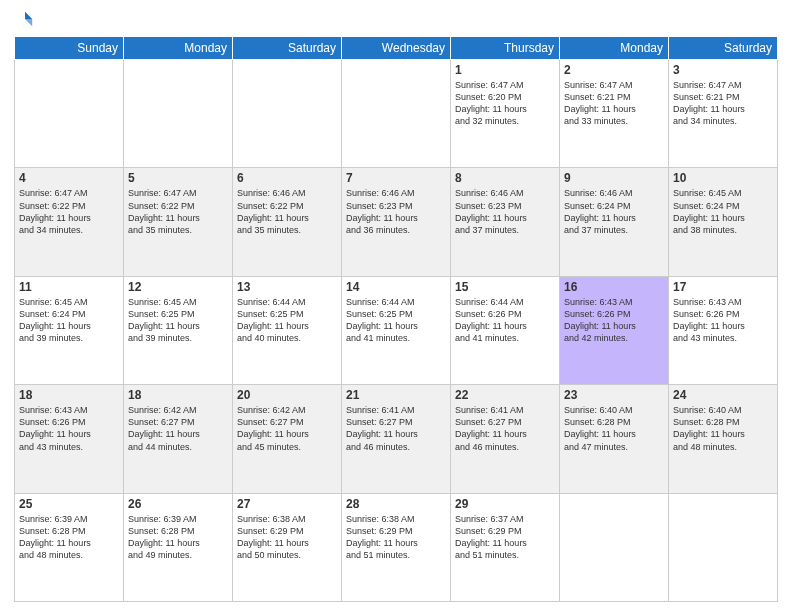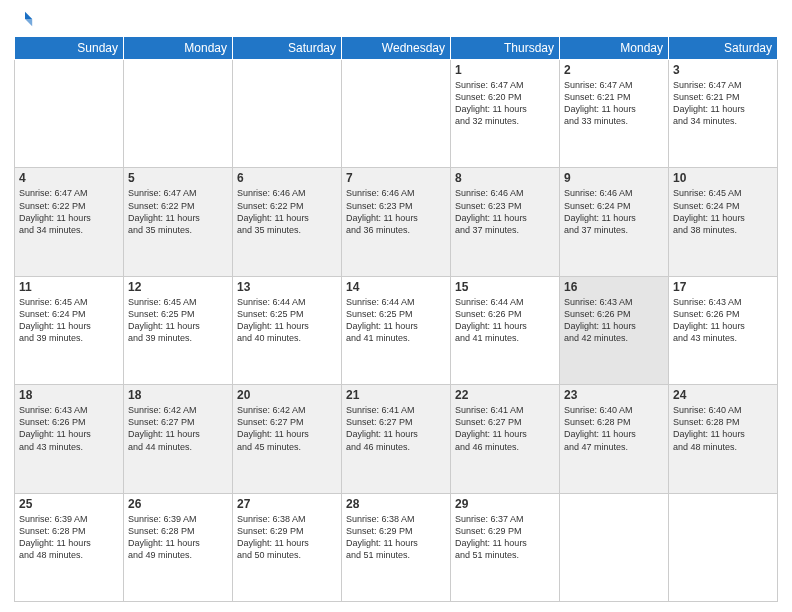--- a/index.html
+++ b/index.html
@@ -244,21 +244,21 @@
 Daylight: 11 hours
 and 41 minutes.</div>
           </td>
           <td style="background: rgb(255, 255, 255); margin-left: 47px;">
             <div class="day-num">15</div>
             <div class="day-info" style="white-space: pre-line;">Sunrise: 6:44 AM
 Sunset: 6:26 PM
 Daylight: 11 hours
 and 41 minutes.</div>
           </td>
-          <td style="background: #e5e5e5; margin-left: 12px;">
+          <td style="background: #c4b5fd; margin-left: 12px;">
             <div class="day-num">16</div>
             <div class="day-info" style="white-space: pre-line;">Sunrise: 6:43 AM
 Sunset: 6:26 PM
 Daylight: 11 hours
 and 42 minutes.</div>
           </td>
           <td style="background: rgb(255, 255, 255);">
             <div class="day-num">17</div>
             <div class="day-info" style="white-space: pre-line;">Sunrise: 6:43 AM
 Sunset: 6:26 PM

